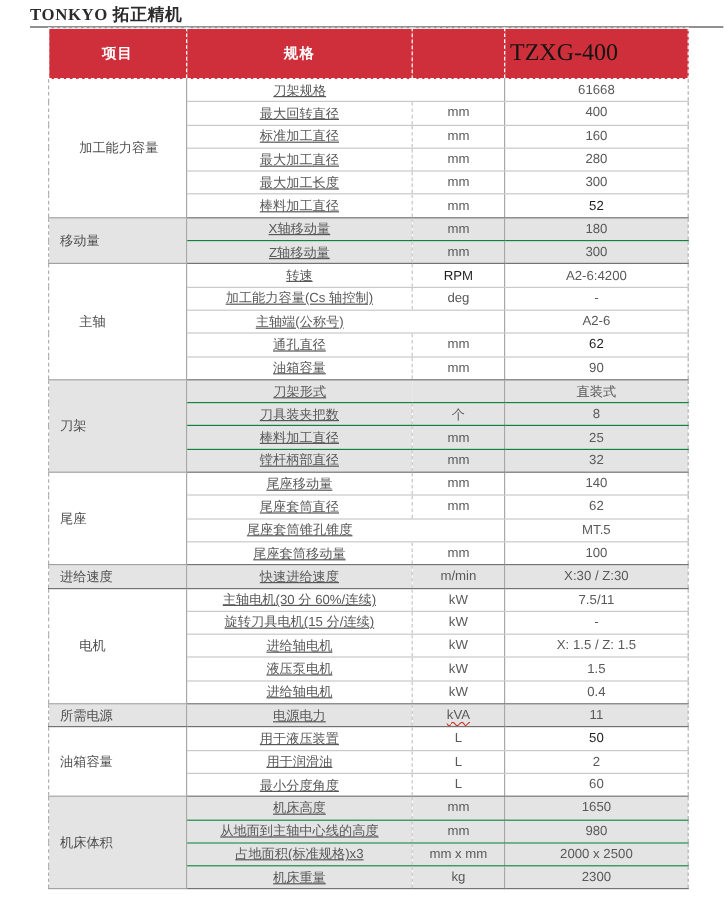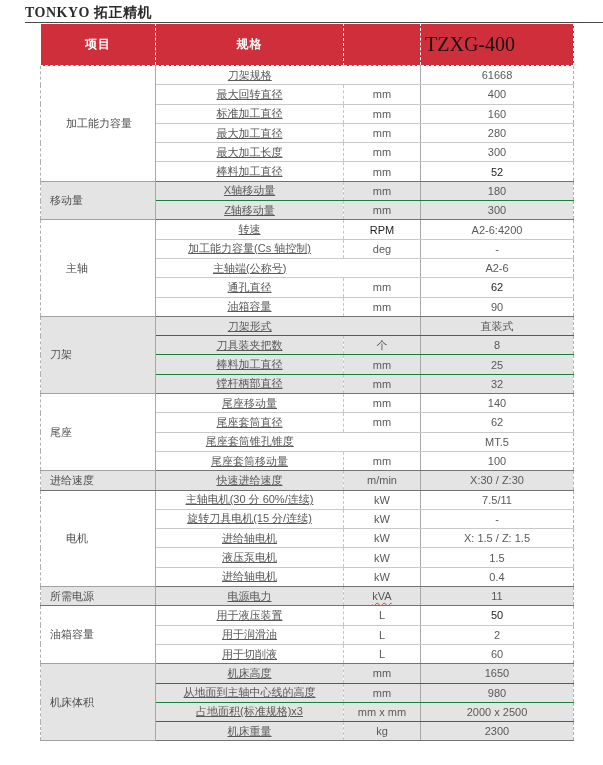--- a/index.html
+++ b/index.html
@@ -227,21 +227,21 @@
         <td class="spec">用于液压装置</td>
         <td class="unit">L</td>
         <td class="val b">50</td>
       </tr>
       <tr class="w">
         <td class="spec">用于润滑油</td>
         <td class="unit">L</td>
         <td class="val">2</td>
       </tr>
       <tr class="w last">
-        <td class="spec">用于切削液</td>
+        <td class="spec">最小分度角度</td>
         <td class="unit">L</td>
         <td class="val">60</td>
       </tr>
       <tr class="g">
         <td class="cat" rowspan="4">机床体积</td>
         <td class="spec">机床高度</td>
         <td class="unit">mm</td>
         <td class="val">1650</td>
       </tr>
       <tr class="g">

